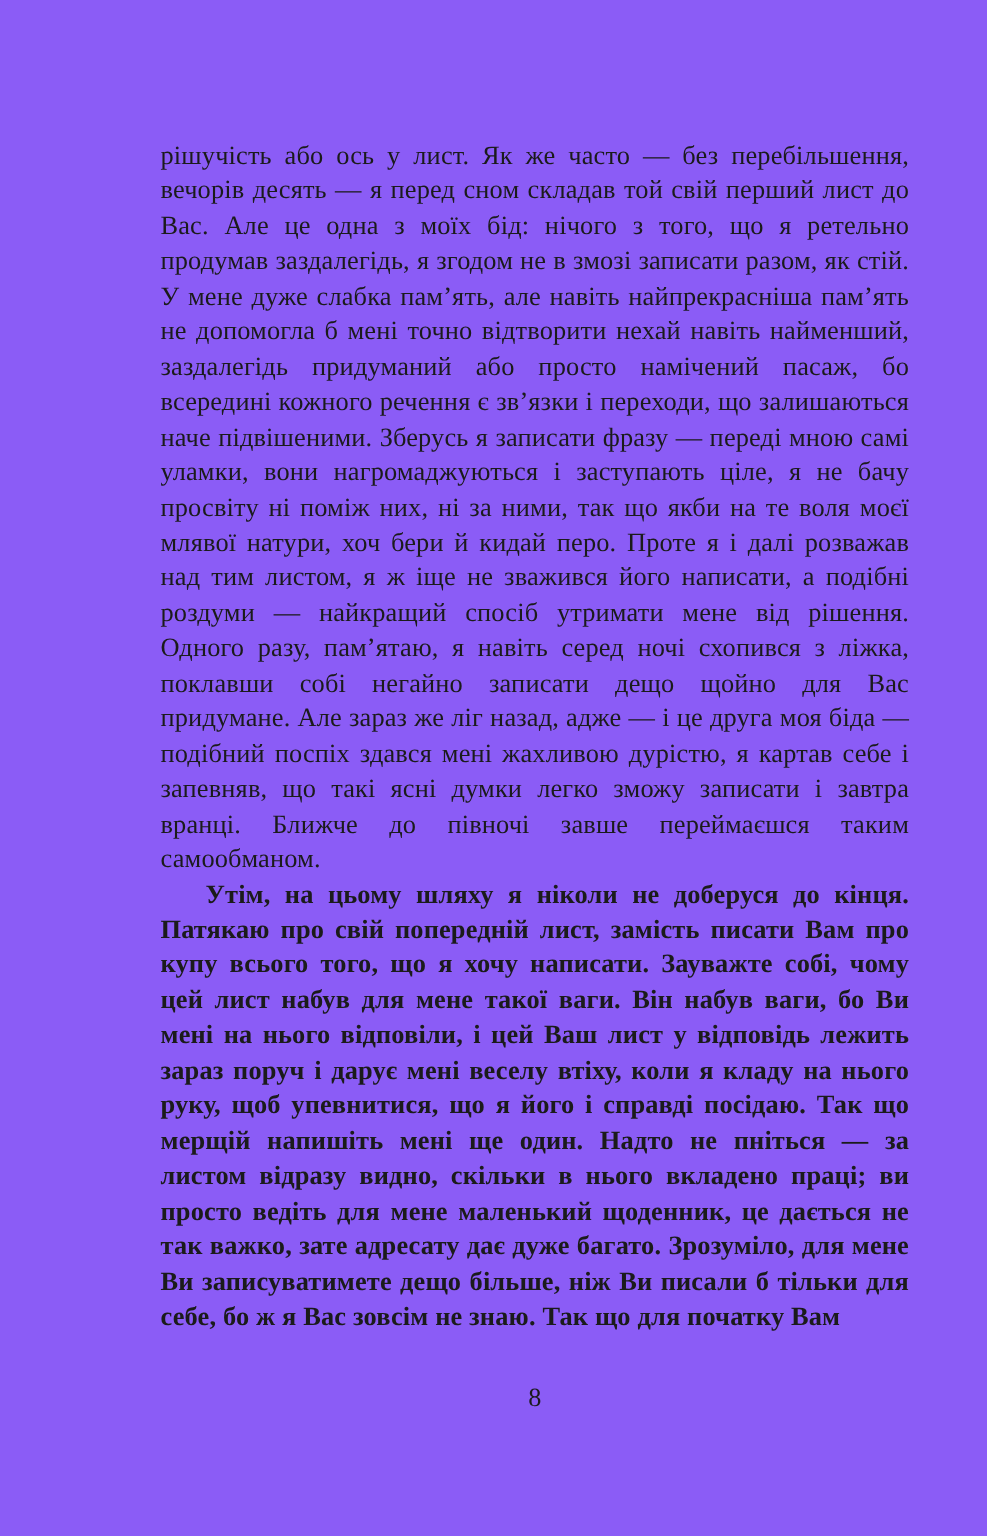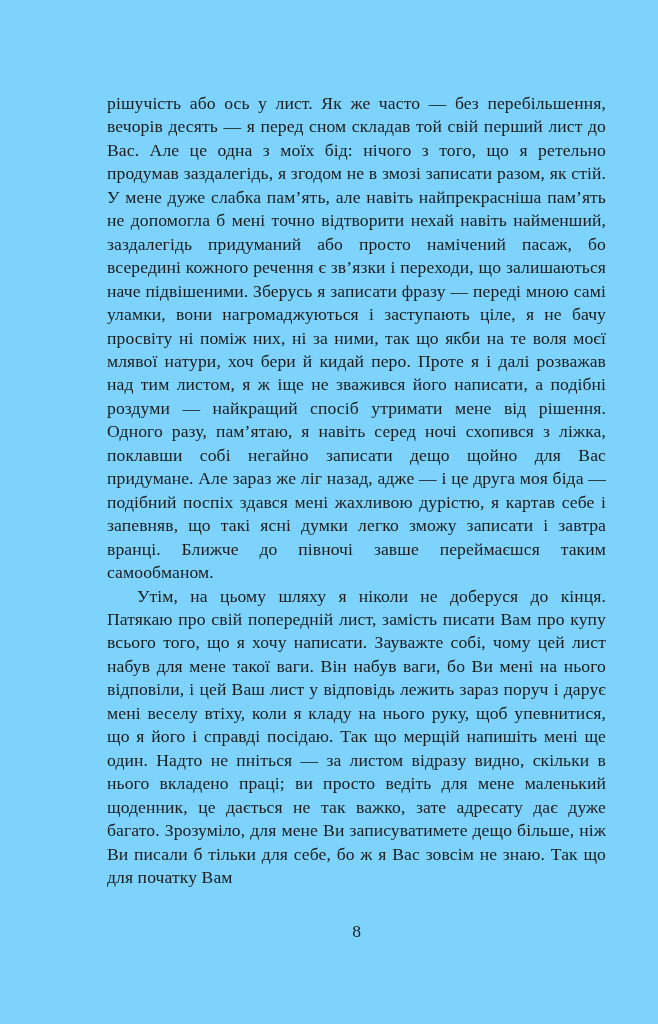--- a/index.html
+++ b/index.html
@@ -4,21 +4,21 @@
   <style>
     html, body {
       margin: 0;
       padding: 0;
       background: #ffffff;
     }
     .book-page {
       position: relative;
       width: 658px;
       height: 1024px;
-      background: #7dd3fc;
+      background: #8b5cf6;
       box-sizing: border-box;
       padding: 92px 52px 0 107px;
       font-family: "Liberation Serif", "DejaVu Serif", serif;
       color: #1b1b1b;
       overflow: hidden;
     }
     .text-block {
       width: 499px;
       text-align: justify;
       font-size: 17.6px;
@@ -26,20 +26,21 @@
       letter-spacing: 0.1px;
       hyphens: auto;
       -webkit-hyphens: auto;
     }
     .text-block p {
       margin: 0;
       padding: 0;
     }
     .text-block p.indent {
       text-indent: 30px;
+      font-weight: bold;
     }
     .page-number {
       position: absolute;
       bottom: 82px;
       left: 107px;
       width: 499px;
       text-align: center;
       font-size: 17.5px;
       line-height: 22px;
       color: #1b1b1b;

